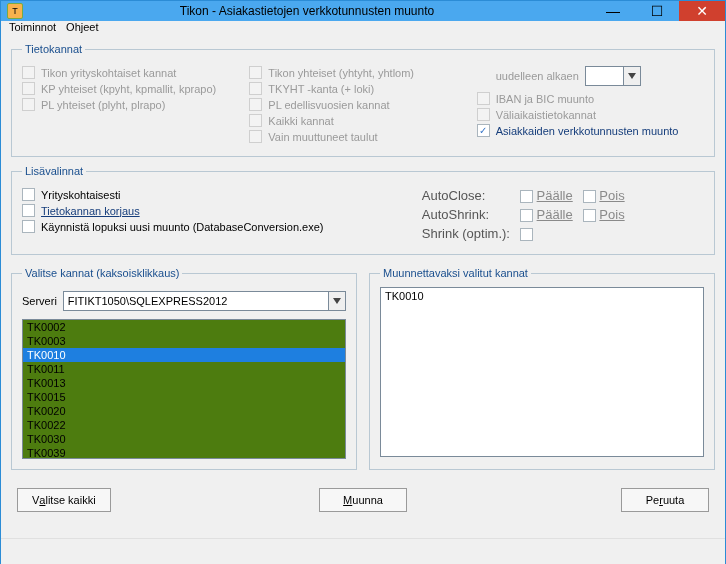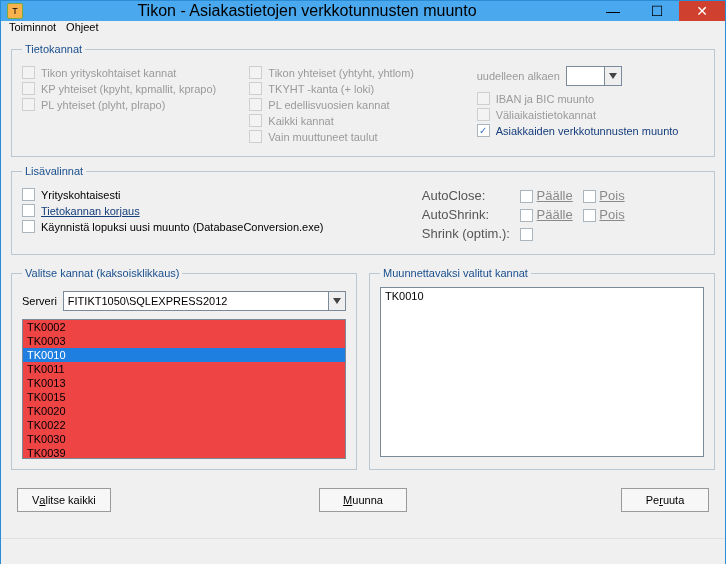--- a/index.html
+++ b/index.html
@@ -1,20 +1,20 @@
 <!DOCTYPE html>
 <html><head>
 <meta charset="utf-8">
 <style>
   * { box-sizing: border-box; }
   html, body { margin: 0; padding: 0; font-family: "Segoe UI", Tahoma, sans-serif; font-size: 11px; background: #fff; }
   .window { width: 726px; height: 564px; border: 1px solid #2b8cd6; background: #f0f0f0; display: flex; flex-direction: column; }
   .titlebar { height: 28px; background: linear-gradient(#4aa8ef,#4aa8ef); display: flex; align-items: center; color: #000; position: relative; }
   .titlebar .icon { width: 16px; height: 16px; margin-left: 6px; background: #f7b24e; border: 1px solid #7a4; border-radius: 2px; display:flex;align-items:center;justify-content:center;font-size:9px;}
-  .titlebar .title { flex: 1; text-align: center; font-size: 16px; color:#000; }
+  .titlebar .title { flex: 1; text-align: center; font-size: 12px; color:#000; }
   .titlebar .ctrls { display: flex; }
   .titlebar .ctrl { width: 44px; height: 20px; display:flex;align-items:center;justify-content:center; font-size:14px;}
   .titlebar .ctrl.min, .titlebar .ctrl.max { background: transparent; color:#000;}
   .titlebar .ctrl.close { background: #d0402e; color:#fff; width:46px; height:20px; margin-top:-0px;}
   .menubar { height: 22px; background: #f0f0f0; display:flex; align-items:flex-end; gap: 10px; padding: 0 8px; border-bottom: 0; }
   .menubar .item { color:#000; }
   .client { flex:1; background:#f0f0f0; padding: 6px 10px 8px 10px; position:relative; }
 
   fieldset { border: 1px solid #b9c8d3; margin: 4px 0 8px 0; padding: 8px 10px 10px 10px; position:relative; }
   legend { color:#1a4f8e; padding: 0 3px; font-size:11px; }
@@ -32,21 +32,21 @@
 
   .inline { display:inline-flex; align-items:center; gap:6px; }
 
   .combo { height:20px; border:1px solid #7a8a99; background:#fff; display:flex; align-items:center; justify-content:space-between; padding-left:4px; }
   .combo .arrow { width:17px; height:100%; border-left:1px solid #7a8a99; background:#efefef; display:flex;align-items:center;justify-content:center; }
   .combo .arrow svg { width:8px;height:6px; }
 
   .twocol { display:flex; gap:12px; }
   .panel { flex:1; }
 
-  .listbox { height:140px; border:1px solid #7a8a99; background:#ef4444; overflow-y:scroll; font-size:11px; }
+  .listbox { height:140px; border:1px solid #7a8a99; background:#4d7c0f; overflow-y:scroll; font-size:11px; }
   .listbox .row-item { padding:1px 4px; }
   .listbox .row-item.sel { background:#1e7fe0; color:#fff; }
   .textarea { height:170px; border:1px solid #7a8a99; background:#fff; padding:2px 4px; font-size:11px; }
 
   .serveri-row { display:flex; align-items:center; gap:6px; margin:4px 0 8px 0; }
   .serveri-row .combo { flex:1; }
 
   .btn { height:24px; min-width:88px; padding:0 14px; background:#f7f7f7; border:1px solid #9a9a9a; display:inline-flex; align-items:center; justify-content:center; font-size:11px; color:#000; }
   .btn .ul { text-decoration: underline; }
   .btnrow { display:flex; justify-content:space-between; margin-top:10px; padding: 0 6px; }
@@ -122,21 +122,21 @@
               <span class="box"></span>
               <span class="lbl">Kaikki kannat</span>
             </div>
           <div class="chk disabled">
               <span class="box"></span>
               <span class="lbl">Vain muuttuneet taulut</span>
             </div>
         </div>
         <div class="col">
           <div class="inline" style="margin:3px 0 3px 0;">
-            <span style="color:#9a9a9a; ">uudelleen alkaen</span>
+            <span style="color:#9a9a9a; margin-left:19px;">uudelleen alkaen</span>
             <div class="combo" style="width:56px;">
               <span></span>
                 <span class="arrow">
                   <svg viewBox="0 0 8 6">
                     <path d="M0 0 L8 0 L4 6 Z" fill="#444"></path>
                   </svg>
                 </span>
             </div>
           </div>
           <div class="chk disabled">

